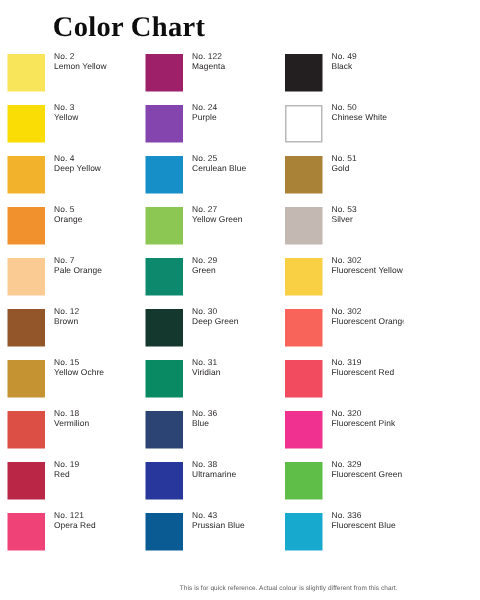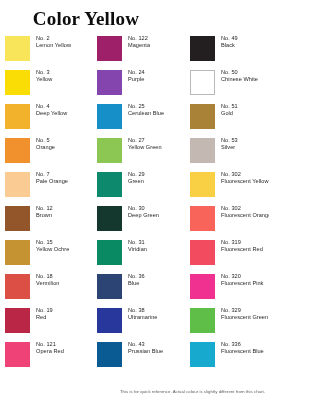--- a/index.html
+++ b/index.html
@@ -90,21 +90,21 @@
     line-height: 6px;
     color: #5a5a5a;
     letter-spacing: 0.05px;
   }
 </style>
 </head>
 <body>
 
 <div id="chart-page">
 
-  <div id="page-title">Color Yellow</div>
+  <div id="page-title">Color Chart</div>
 
   <div id="swatch-grid">
     <div class="swatch-col col-0">
         <div class="swatch-entry">
           <div class="swatch-chip" style="background-color: rgb(249, 229, 89);"></div>
           <div class="swatch-text">
             <span class="swatch-code">No. 2</span>
             <span class="swatch-name">Lemon Yellow</span>
           </div>
         </div>

